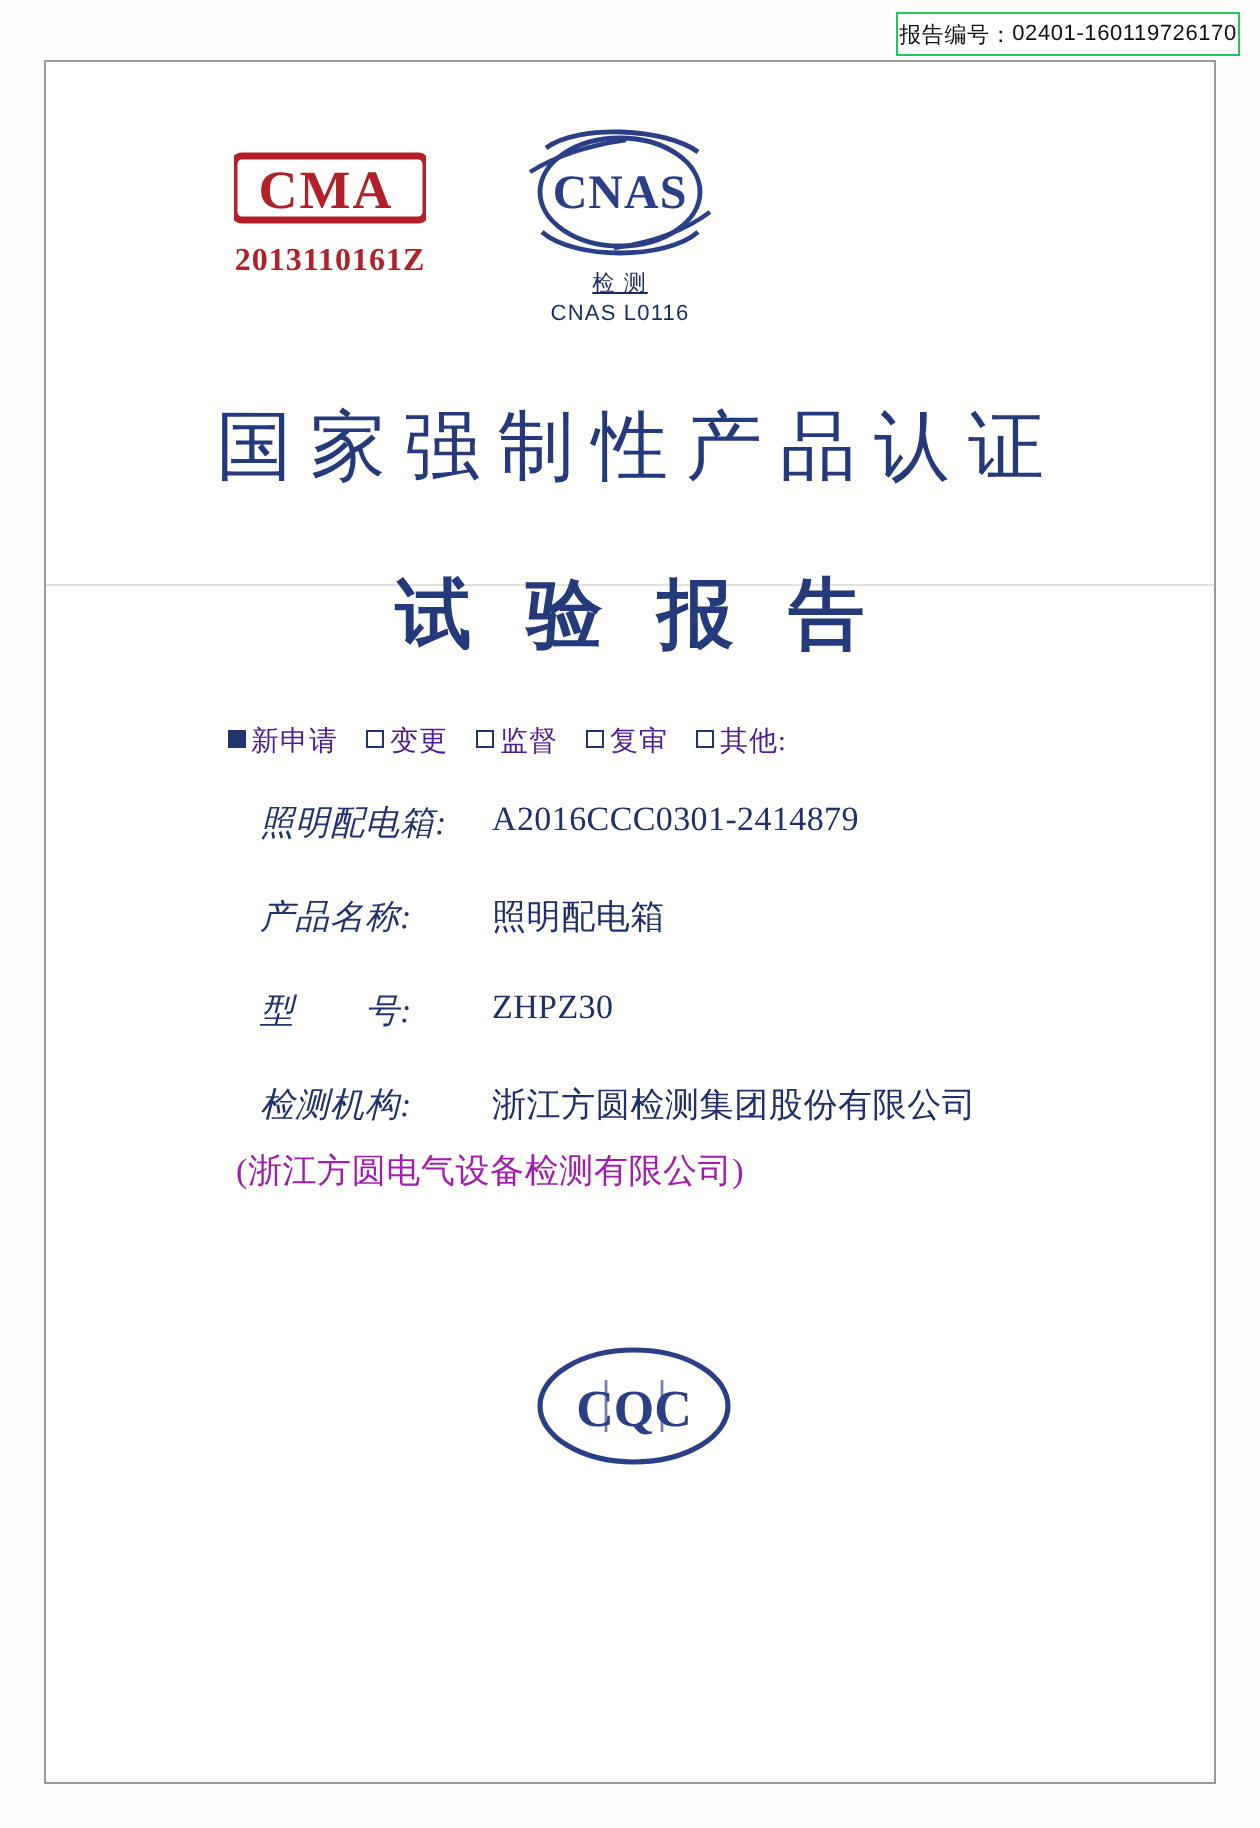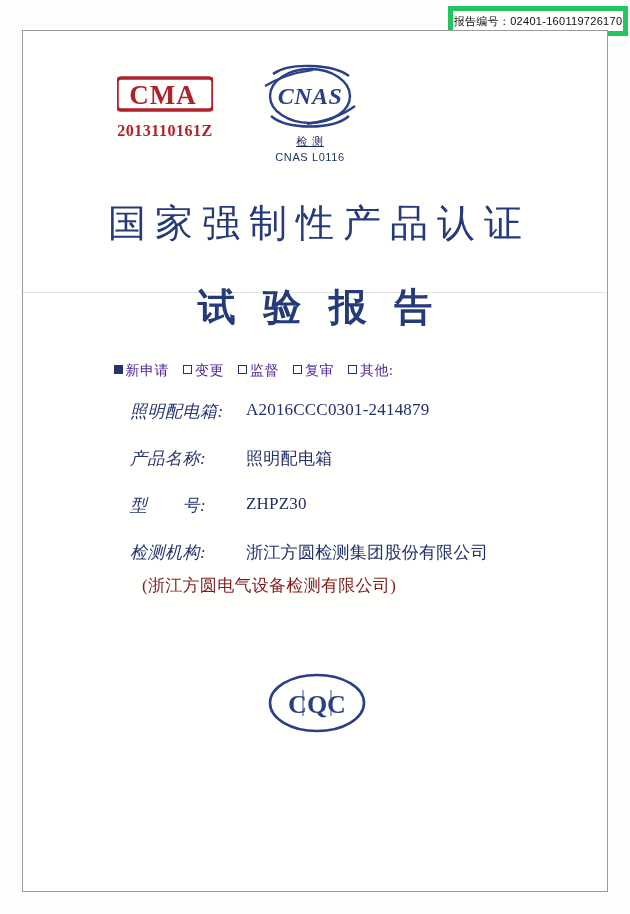--- a/index.html
+++ b/index.html
@@ -24,21 +24,21 @@
     background: #fdfdfb;
   }
 
   
   .report-no-bar {
     position: absolute;
     left: 448px;
     top: 6px;
     width: 170px;
     height: 20px;
-    border: 5px solid #22c55e;
+    border: 1px solid #22c55e;
     background: #ffffff;
     display: flex;
     align-items: center;
     justify-content: center;
     font-size: 11px;
     color: #111111;
     font-family: "Liberation Sans", sans-serif;
     letter-spacing: 0.3px;
   }
 
@@ -101,21 +101,20 @@
     left: 198px;
     top: 0px;
     width: 180px;
     text-align: center;
   }
   .cnas-mark {
     width: 118px;
     height: 76px;
     margin: 0 auto;
     position: relative;
-    font-style: italic;
   }
   .cnas-sub1 {
     font-size: 11px;
     color: #1d2a5c;
     margin-top: -2px;
     letter-spacing: 1px;
     text-decoration: underline;
   }
   .cnas-sub2 {
     font-family: "Liberation Sans", sans-serif;
@@ -210,23 +209,23 @@
     color: #20306a;
     font-family: Liberation Mono, monospace;
     letter-spacing: 0.3px;
     padding-left: 8px;
   }
   .field-value.mono {
     font-family: "Liberation Serif", serif;
     letter-spacing: 0.2px;
   }
   .field-sub {
-    padding-left: 120px;
+    padding-left: 96px;
     font-size: 17px;
-    color: #7f1d1d;
+    color: #a21caf;
     margin-top: -14px;
     margin-bottom: 20px;
     letter-spacing: 0.3px;
   }
 
   
   .cqc-seal {
     position: absolute;
     left: 267px;
     top: 672px;

